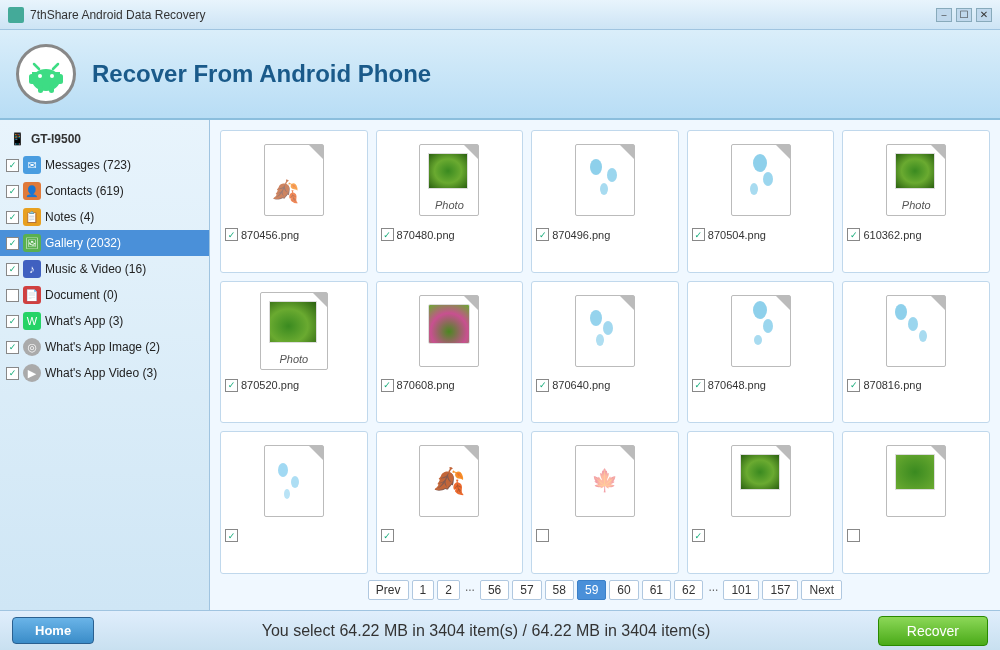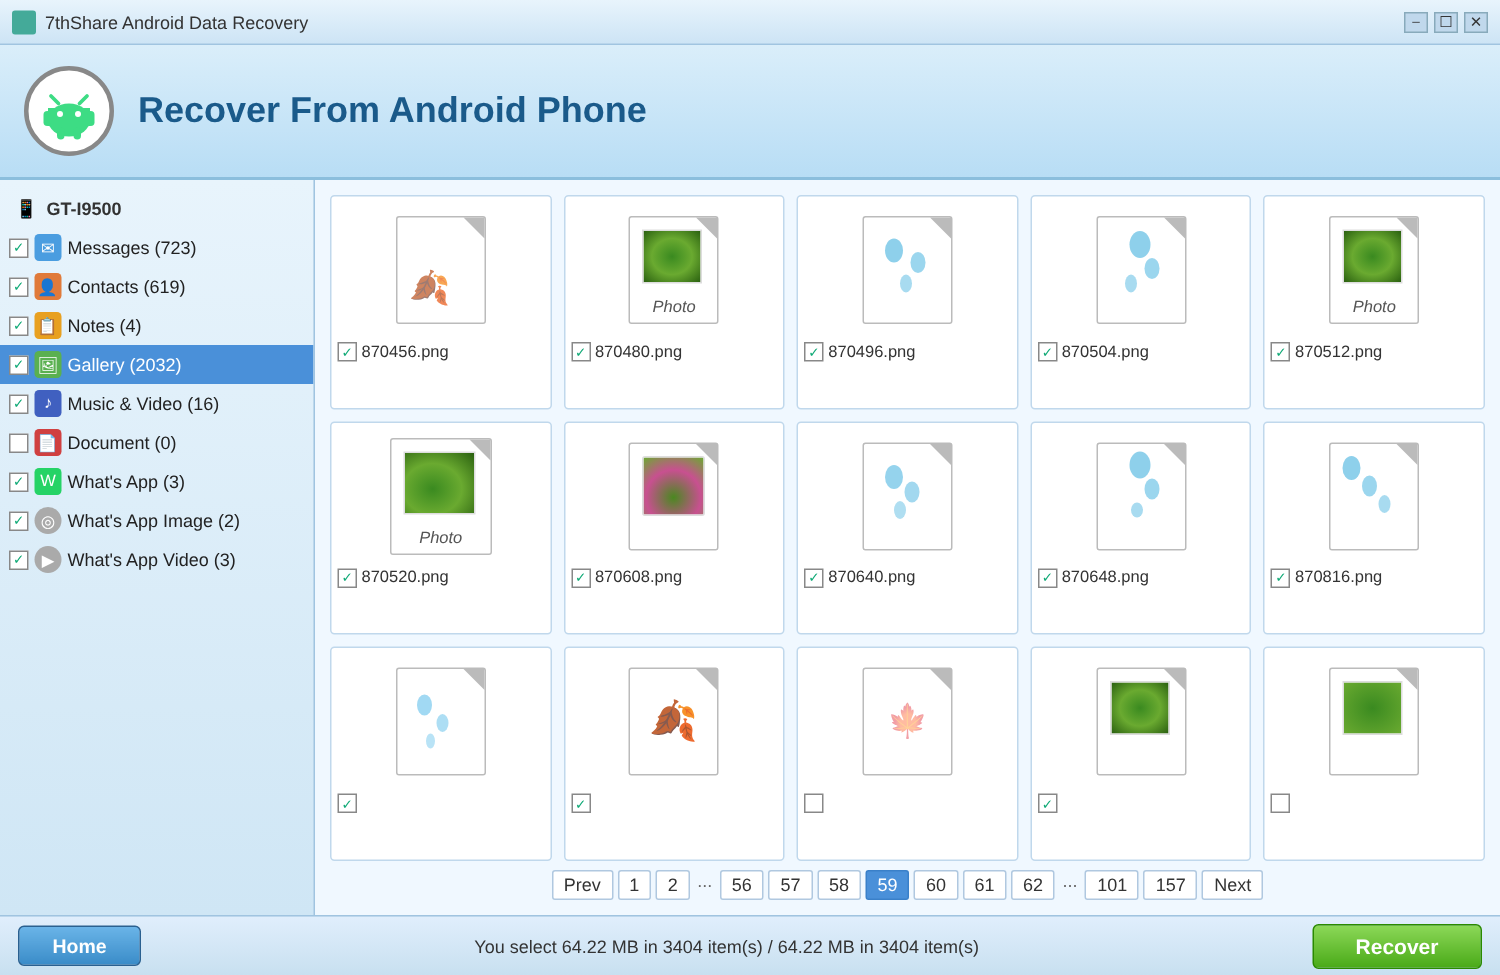--- a/index.html
+++ b/index.html
@@ -167,30 +167,30 @@
     .home-btn {
       background: linear-gradient(to bottom, #6ab4e8, #3a8cc8);
       color: white;
       border: 1px solid #2a6090;
       border-radius: 4px;
       padding: 5px 22px;
       font-size: 13px;
       cursor: pointer;
       font-weight: bold;
     }
-    .status-text { color: #333; font-size: 12px; }
+    .status-text { color: #333; font-size: 16px; }
     .recover-btn {
       background: linear-gradient(to bottom, #8cd858, #4aaa18);
       color: white;
       border: 1px solid #2a8a00;
       border-radius: 4px;
       padding: 6px 28px;
       font-size: 14px;
       cursor: pointer;
-      font-weight: bold;
+      font-weight: normal;
       text-align: right;
     }
   </style>
 </head>
 <body>
 
 <div class="titlebar">
   <div class="titlebar-left">
     <div class="titlebar-icon"></div>
     <span>7thShare Android Data Recovery</span>
@@ -350,21 +350,21 @@
       <div class="thumb">
         <div class="thumb-img-area">
           <div style="position:relative;width:60px;height:72px;background:white;border:1.5px solid #bbb;border-radius:2px;">
             <div style="position:absolute;top:0;right:0;width:0;height:0;border-style:solid;border-width:0 14px 14px 0;border-color:transparent #bbb transparent transparent;"></div>
             <div style="position:absolute;top:8px;left:8px;width:40px;height:36px;background:radial-gradient(ellipse,#3a8a20,#6aaa30,#2a6010);border:1px solid #ddd;"></div>
             <span style="position:absolute;bottom:4px;left:50%;transform:translateX(-50%);font-size:11px;color:#555;font-style:italic;">Photo</span>
           </div>
         </div>
         <div class="thumb-label">
           <div class="cb checked"></div>
-          <span>870512.png</span>
+          <span>610362.png</span>
         </div>
       </div>
 
       <div class="thumb">
         <div class="thumb-img-area">
           <div style="position:relative;width:68px;height:78px;background:white;border:1.5px solid #bbb;border-radius:2px;">
             <div style="position:absolute;top:0;right:0;width:0;height:0;border-style:solid;border-width:0 14px 14px 0;border-color:transparent #bbb transparent transparent;"></div>
             <div style="position:absolute;top:8px;left:8px;width:48px;height:42px;background:radial-gradient(ellipse at 40% 60%,#3a8a20,#6aaa30,#2a6010);border:1px solid #ddd;"></div>
             <span style="position:absolute;bottom:4px;left:50%;transform:translateX(-50%);font-size:11px;color:#555;font-style:italic;">Photo</span>
           </div>

